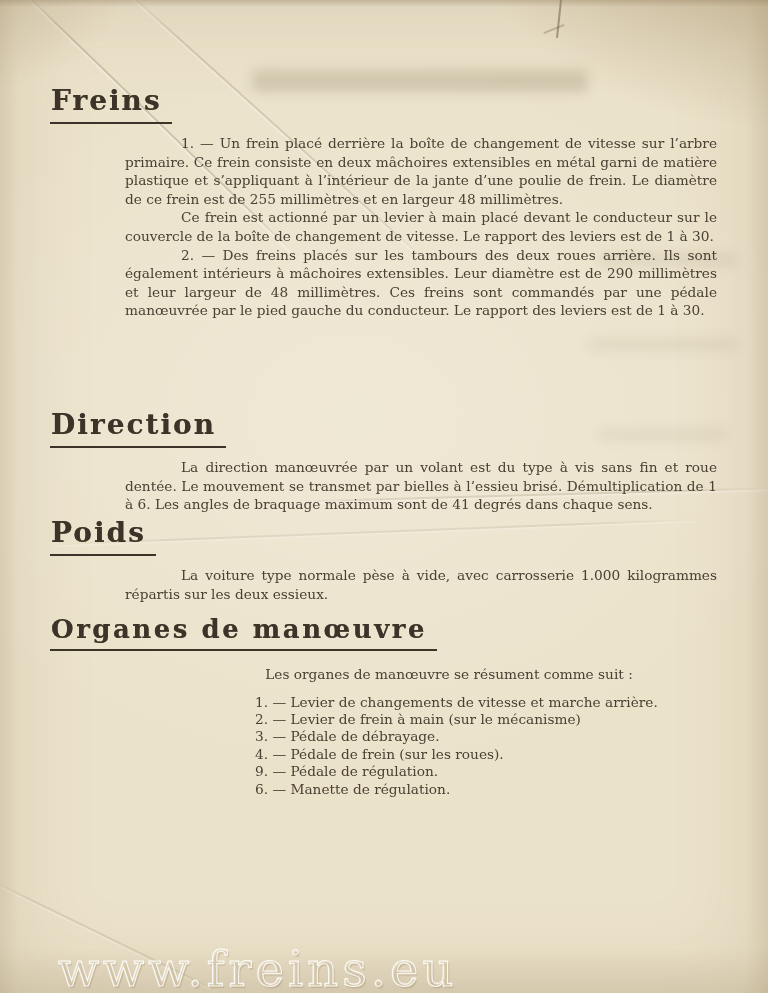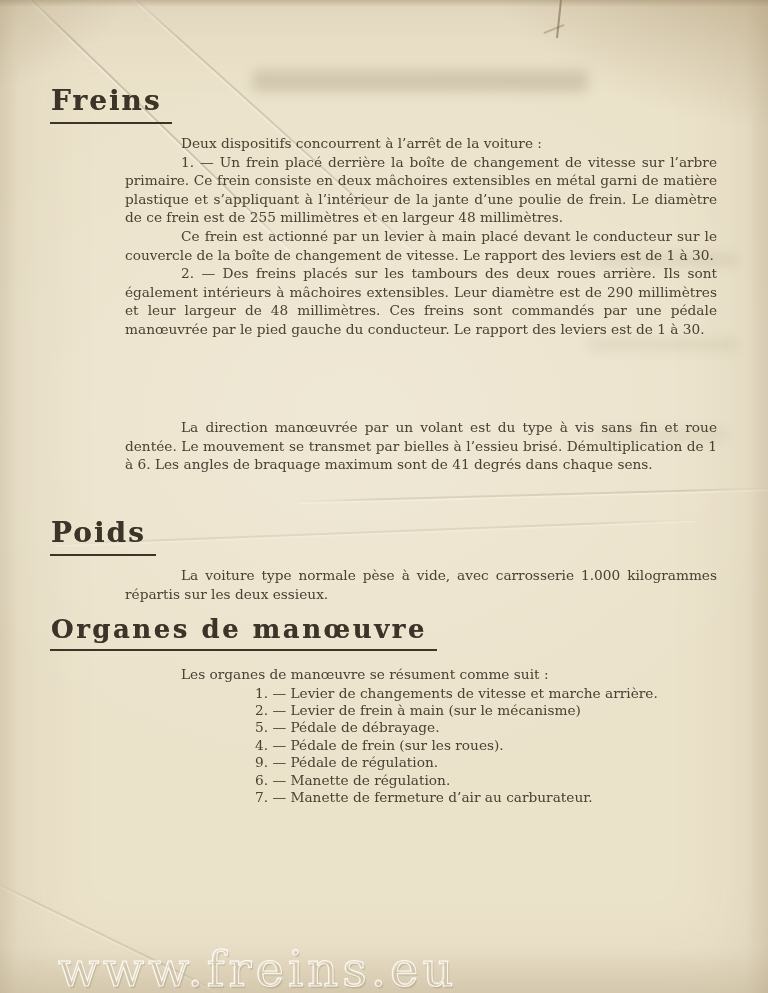--- a/index.html
+++ b/index.html
@@ -77,21 +77,21 @@
   .sec-organes .heading{font-size:26px;letter-spacing:2.5px;text-align:right;}
 
   .body{
     margin:10px 51px 0 125px;
     font-size:13.7px;line-height:18.6px;
     text-align:justify;
   }
   .sec-recul .body{margin-top:13px;}
   .sec-organes .body{margin-top:14px;}
   .para{margin:0;text-indent:56px;}
-  .intro{margin:0;text-indent:56px;text-align:left;}
+  .intro{margin:10px;text-indent:56px;text-align:center;}
   .olist{margin:1px 0 0 130px;padding:0;list-style:none;}
   .olist .li{line-height:17.4px;}
 
   
   .watermark{
     position:absolute;left:58px;bottom:0px;z-index:7;
     font-family:"DejaVu Serif","Liberation Serif",serif;
     font-size:48px;letter-spacing:4px;line-height:1;
     color:rgba(240,233,212,.28);
     -webkit-text-stroke:1.2px rgba(255,255,255,.85);
@@ -112,53 +112,52 @@
   <div class="crease c2"></div>
   <div class="crease c3"></div>
   <div class="crease c4"></div>
   <div class="crease c5"></div>
   <div class="tear t1"></div>
   <div class="tear t2"></div>
 
   <section class="sec sec-freins">
     <h2 class="heading">Freins</h2>
     <div class="body">
-      <p class="para">Deux dispositifs concourrent à l’arrêt de la voiture :</p>
       <p class="para">1. — Un frein placé derrière la boîte de changement de vitesse sur l’arbre primaire. Ce frein consiste en deux mâchoires extensibles en métal garni de matière plastique et s’appliquant à l’intérieur de la jante d’une poulie de frein. Le diamètre de ce frein est de 255 millimètres et en largeur 48 millimètres.</p>
       <p class="para">Ce frein est actionné par un levier à main placé devant le conducteur sur le couvercle de la boîte de changement de vitesse. Le rapport des leviers est de 1 à 30.</p>
       <p class="para">2. — Des freins placés sur les tambours des deux roues arrière. Ils sont également intérieurs à mâchoires extensibles. Leur diamètre est de 290 millimètres et leur largeur de 48 millimètres. Ces freins sont commandés par une pédale manœuvrée par le pied gauche du conducteur. Le rapport des leviers est de 1 à 30.</p>
     </div>
   </section>
 
 
   <section class="sec sec-direction">
+    <h2 class="heading">Direction</h2>
     <div class="body">
       <p class="para">La direction manœuvrée par un volant est du type à vis sans fin et roue dentée. Le mouvement se transmet par bielles à l’essieu brisé. Démultiplication de 1 à 6. Les angles de braquage maximum sont de 41 degrés dans chaque sens.</p>
     </div>
   </section>
 
   <section class="sec sec-poids">
     <h2 class="heading">Poids</h2>
     <div class="body">
       <p class="para">La voiture type normale pèse à vide, avec carrosserie 1.000 kilogrammes répartis sur les deux essieux.</p>
     </div>
   </section>
 
   <section class="sec sec-organes">
     <h2 class="heading">Organes de manœuvre</h2>
     <div class="body">
       <p class="intro">Les organes de manœuvre se résument comme suit :</p>
       <div class="olist">
         <div class="li">1. — Levier de changements de vitesse et marche arrière.</div>
         <div class="li">2. — Levier de frein à main (sur le mécanisme)</div>
-        <div class="li">5. — Pédale de débrayage.</div>
+        <div class="li">3. — Pédale de débrayage.</div>
         <div class="li">4. — Pédale de frein (sur les roues).</div>
         <div class="li">9. — Pédale de régulation.</div>
         <div class="li">6. — Manette de régulation.</div>
-        <div class="li">7. — Manette de fermeture d’air au carburateur.</div>
       </div>
     </div>
   </section>
 
   <div class="watermark">www.freins.eu</div>
 
   <div class="vignette"></div>
   <div class="texture"></div>
 </div>
 

